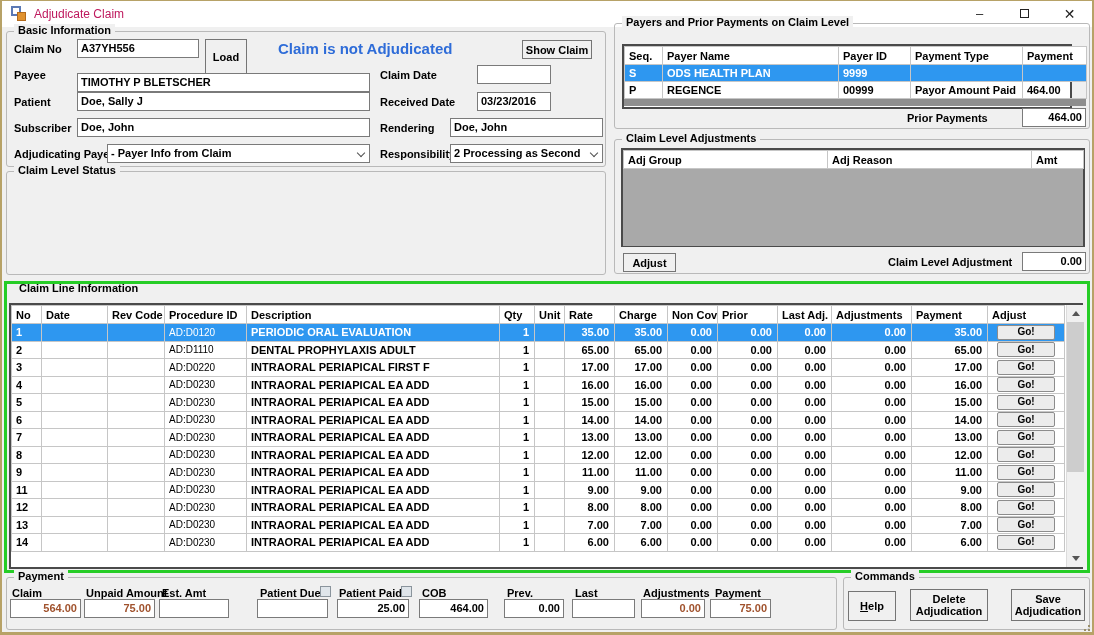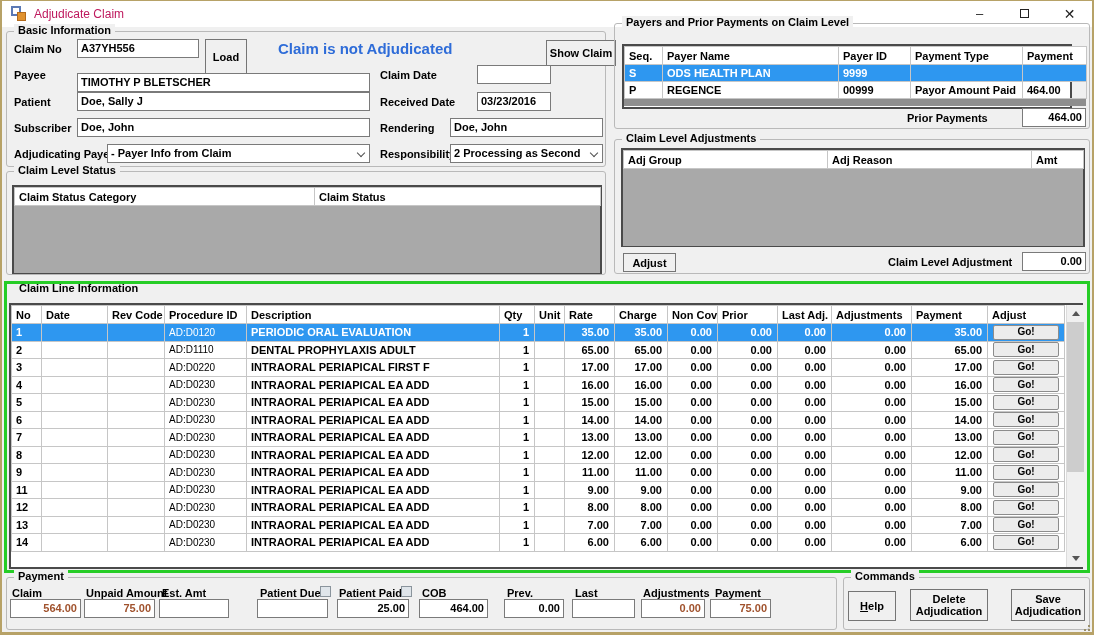--- a/index.html
+++ b/index.html
@@ -62,21 +62,21 @@
   #clt-table th { height:18px; }
   #clt-table td { height:17.5px; padding:0; }
   #clt-table td:nth-child(1){ padding-left:4px; }
   #clt-table td:nth-child(4){ font-weight:normal; font-size:10px; padding-left:4px; }
   #clt-table td:nth-child(5){ padding-left:4px; }
   #clt-table td:nth-child(6), #clt-table td:nth-child(8), #clt-table td:nth-child(9),
   #clt-table td:nth-child(10), #clt-table td:nth-child(11), #clt-table td:nth-child(12),
   #clt-table td:nth-child(13), #clt-table td:nth-child(14) { text-align:right; padding-right:5px; }
   #clt-table td:nth-child(15){ text-align:center; }
   #clt-table tr.selected td { background:#2e97f0; color:#fff; }
-  .go-btn { background:#ececec; border:1px solid #8c8c8c; border-radius:2px; font-family:"Liberation Sans",sans-serif; font-weight:bold; font-size:10px; width:66px; height:15px; line-height:12px; cursor:default; }
+  .go-btn { background:#ececec; border:1px solid #8c8c8c; border-radius:2px; font-family:"Liberation Sans",sans-serif; font-weight:bold; font-size:10px; width:58px; height:15px; line-height:12px; cursor:default; }
   
   #clt-scroll { position:absolute; left:1064px; top:304px; width:17px; height:262px; background:#f0f0f0; border-left:1px solid #dcdcdc; }
   .sb-arrow { position:absolute; left:0; width:17px; height:17px; display:flex; align-items:center; justify-content:center; }
   .tri-up { width:0; height:0; border-left:4px solid transparent; border-right:4px solid transparent; border-bottom:5px solid #555; }
   .tri-down { width:0; height:0; border-left:4px solid transparent; border-right:4px solid transparent; border-top:5px solid #555; }
   #sb-thumb { position:absolute; left:0; top:17px; width:17px; height:150px; background:#cdcdcd; }
   
   .pf-lbl { top:586px; }
   .pf-box { top:598px; height:19px; }
   
@@ -102,21 +102,21 @@
     <div class="win-btn" id="btn-close">✕</div>
   </div>
 
   <div class="group" style="left:4px; top:30px; width:600px; height:136px;">
     <span class="gb-title">Basic Information</span>
   </div>
   <span class="lbl" style="left:12px; top:42px;">Claim No</span>
   <div class="tb" style="left:75px; top:38px; width:122px; height:19px;">A37YH556</div>
   <div class="btn" style="left:203px; top:38px; width:42px; height:35px;">Load</div>
   <span class="status-msg" style="left:256px; top:39px;margin-left:20px;">Claim is not Adjudicated</span>
-  <div class="btn" style="left:544px; top:39px; width:70px; height:26px;">Show Claim</div>
+  <div class="btn" style="left:520px; top:39px; width:70px; height:19px;">Show Claim</div>
 
   <span class="lbl" style="left:12px; top:68px;">Payee</span>
   <div class="tb" style="left:75px; top:72px; width:293px; height:19px;">TIMOTHY P BLETSCHER</div>
   <span class="lbl" style="left:378px; top:68px;">Claim Date</span>
   <div class="tb" style="left:475px; top:64px; width:74px; height:19px;"></div>
 
   <span class="lbl" style="left:12px; top:95px;">Patient</span>
   <div class="tb" style="left:75px; top:91px; width:293px; height:19px;">Doe, Sally J</div>
   <span class="lbl" style="left:378px; top:95px;">Received Date</span>
   <div class="tb" style="left:475px; top:91px; width:74px; height:19px;">03/23/2016</div>
@@ -132,35 +132,20 @@
     <i class="chev"></i>
   </div>
   <span class="lbl" style="left:378px; top:147px;">Responsibility Level</span>
   <div class="combo" style="left:448px; top:143px; width:153px; height:19px;">
     <span>2 Processing as Second</span>
     <i class="chev"></i>
   </div>
 
   <div class="group" style="left:4px; top:170px; width:600px; height:104px;">
     <span class="gb-title">Claim Level Status</span>
-  </div>
-  <div class="grid-frame" id="cls-frame">
-    <table id="cls-table">
-      <colgroup>
-          <col style="width:300px">
-          <col style="width:286px">
-        </colgroup>
-      <tbody>
-          <tr>
-        <th>Claim Status Category</th>
-        <th>Claim Status</th>
-      </tr>
-    </tbody>
-      </table>
-    <div id="cls-gray" class="grayfill"></div>
   </div>
 
   <div class="group" style="left:612px; top:22px; width:476px; height:106px;">
     <span class="gb-title">Payers and Prior Payments on Claim Level</span>
   </div>
   <div class="grid-frame" id="payers-frame">
     <table id="payers-table">
       <colgroup>
           <col style="width:38px">
           <col style="width:176px">

